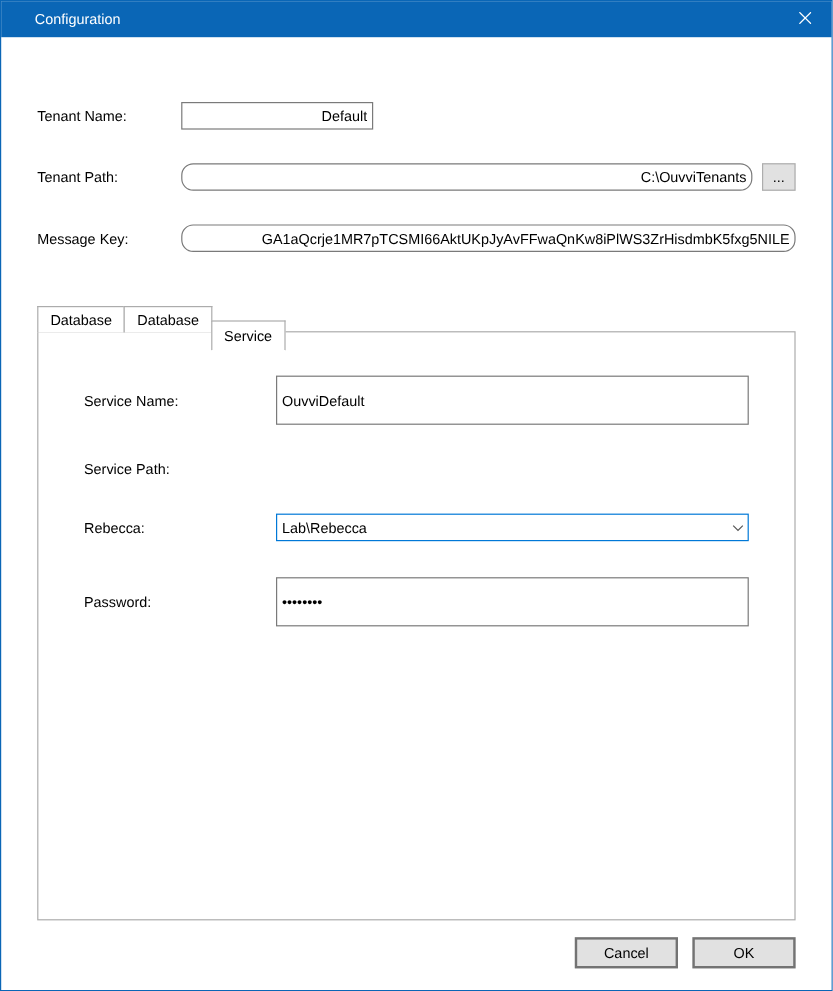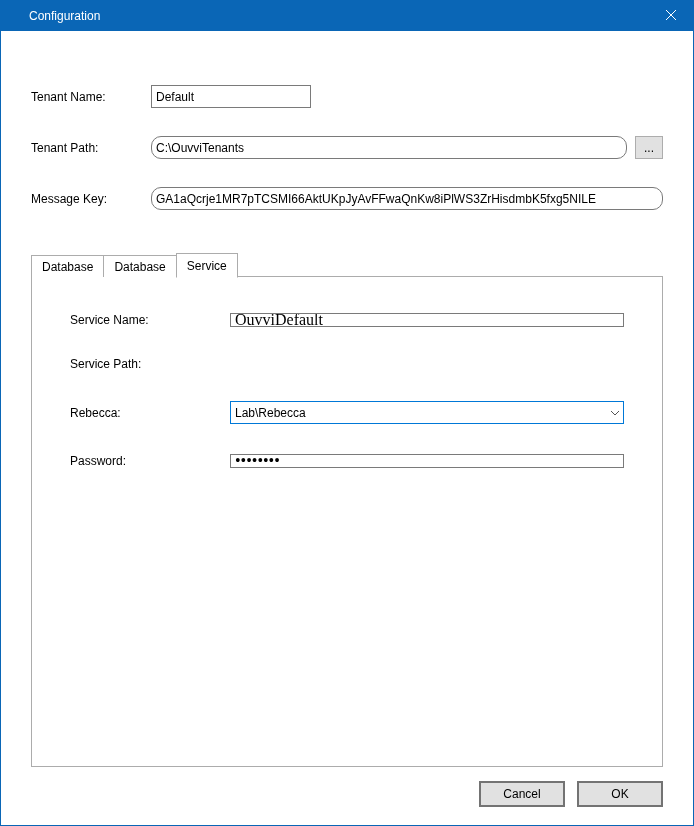--- a/index.html
+++ b/index.html
@@ -58,20 +58,21 @@
     color: #000;
     flex-shrink: 0;
   }
   .text-input {
     border: 1px solid #7a7a7a;
     font-family: inherit;
     font-size: 12px;
     padding: 2px 4px;
     height: 23px;
     background: #fff;
+    text-align: right;
   }
   .text-input.small { width: 160px; }
   .text-input.wide { flex: 1; border-radius: 10px; }
   .path-row { display: flex; align-items: center; flex: 1; gap: 8px; }
   .browse-btn {
     width: 28px;
     height: 23px;
     border: 1px solid #adadad;
     background: #e1e1e1;
     font-size: 12px;
@@ -102,21 +103,21 @@
     background: #fff;
     margin-right: -1px;
     cursor: pointer;
     position: relative;
     top: 1px;
   }
   .tab.active {
     background: #fff;
     padding-top: 5px;
     padding-bottom: 4px;
-    top: 1px;
+    top: 15px;
     z-index: 3;
     border-bottom: 1px solid #fff;
     margin-bottom: -1px;
   }
   .tab-panel {
     border: 1px solid #acacac;
     flex: 1;
     padding: 36px 38px;
     background: #fff;
   }
@@ -127,24 +128,24 @@
   }
   .panel-label {
     width: 160px;
     font-size: 12px;
     color: #000;
     flex-shrink: 0;
   }
   .panel-input {
     flex: 1;
     border: 1px solid #7a7a7a;
-    font-family: Liberation Serif, serif;
-    font-size: 16px;
+    font-family: Liberation Sans, sans-serif;
+    font-size: 12px;
     padding: 2px 4px;
-    height: 14px;
+    height: 41px;
     background: #fff;
   }
   .panel-input.readonly {
     background: #f0f0f0;
   }
   .combo-wrap {
     flex: 1;
     position: relative;
   }
   .combo-input {

